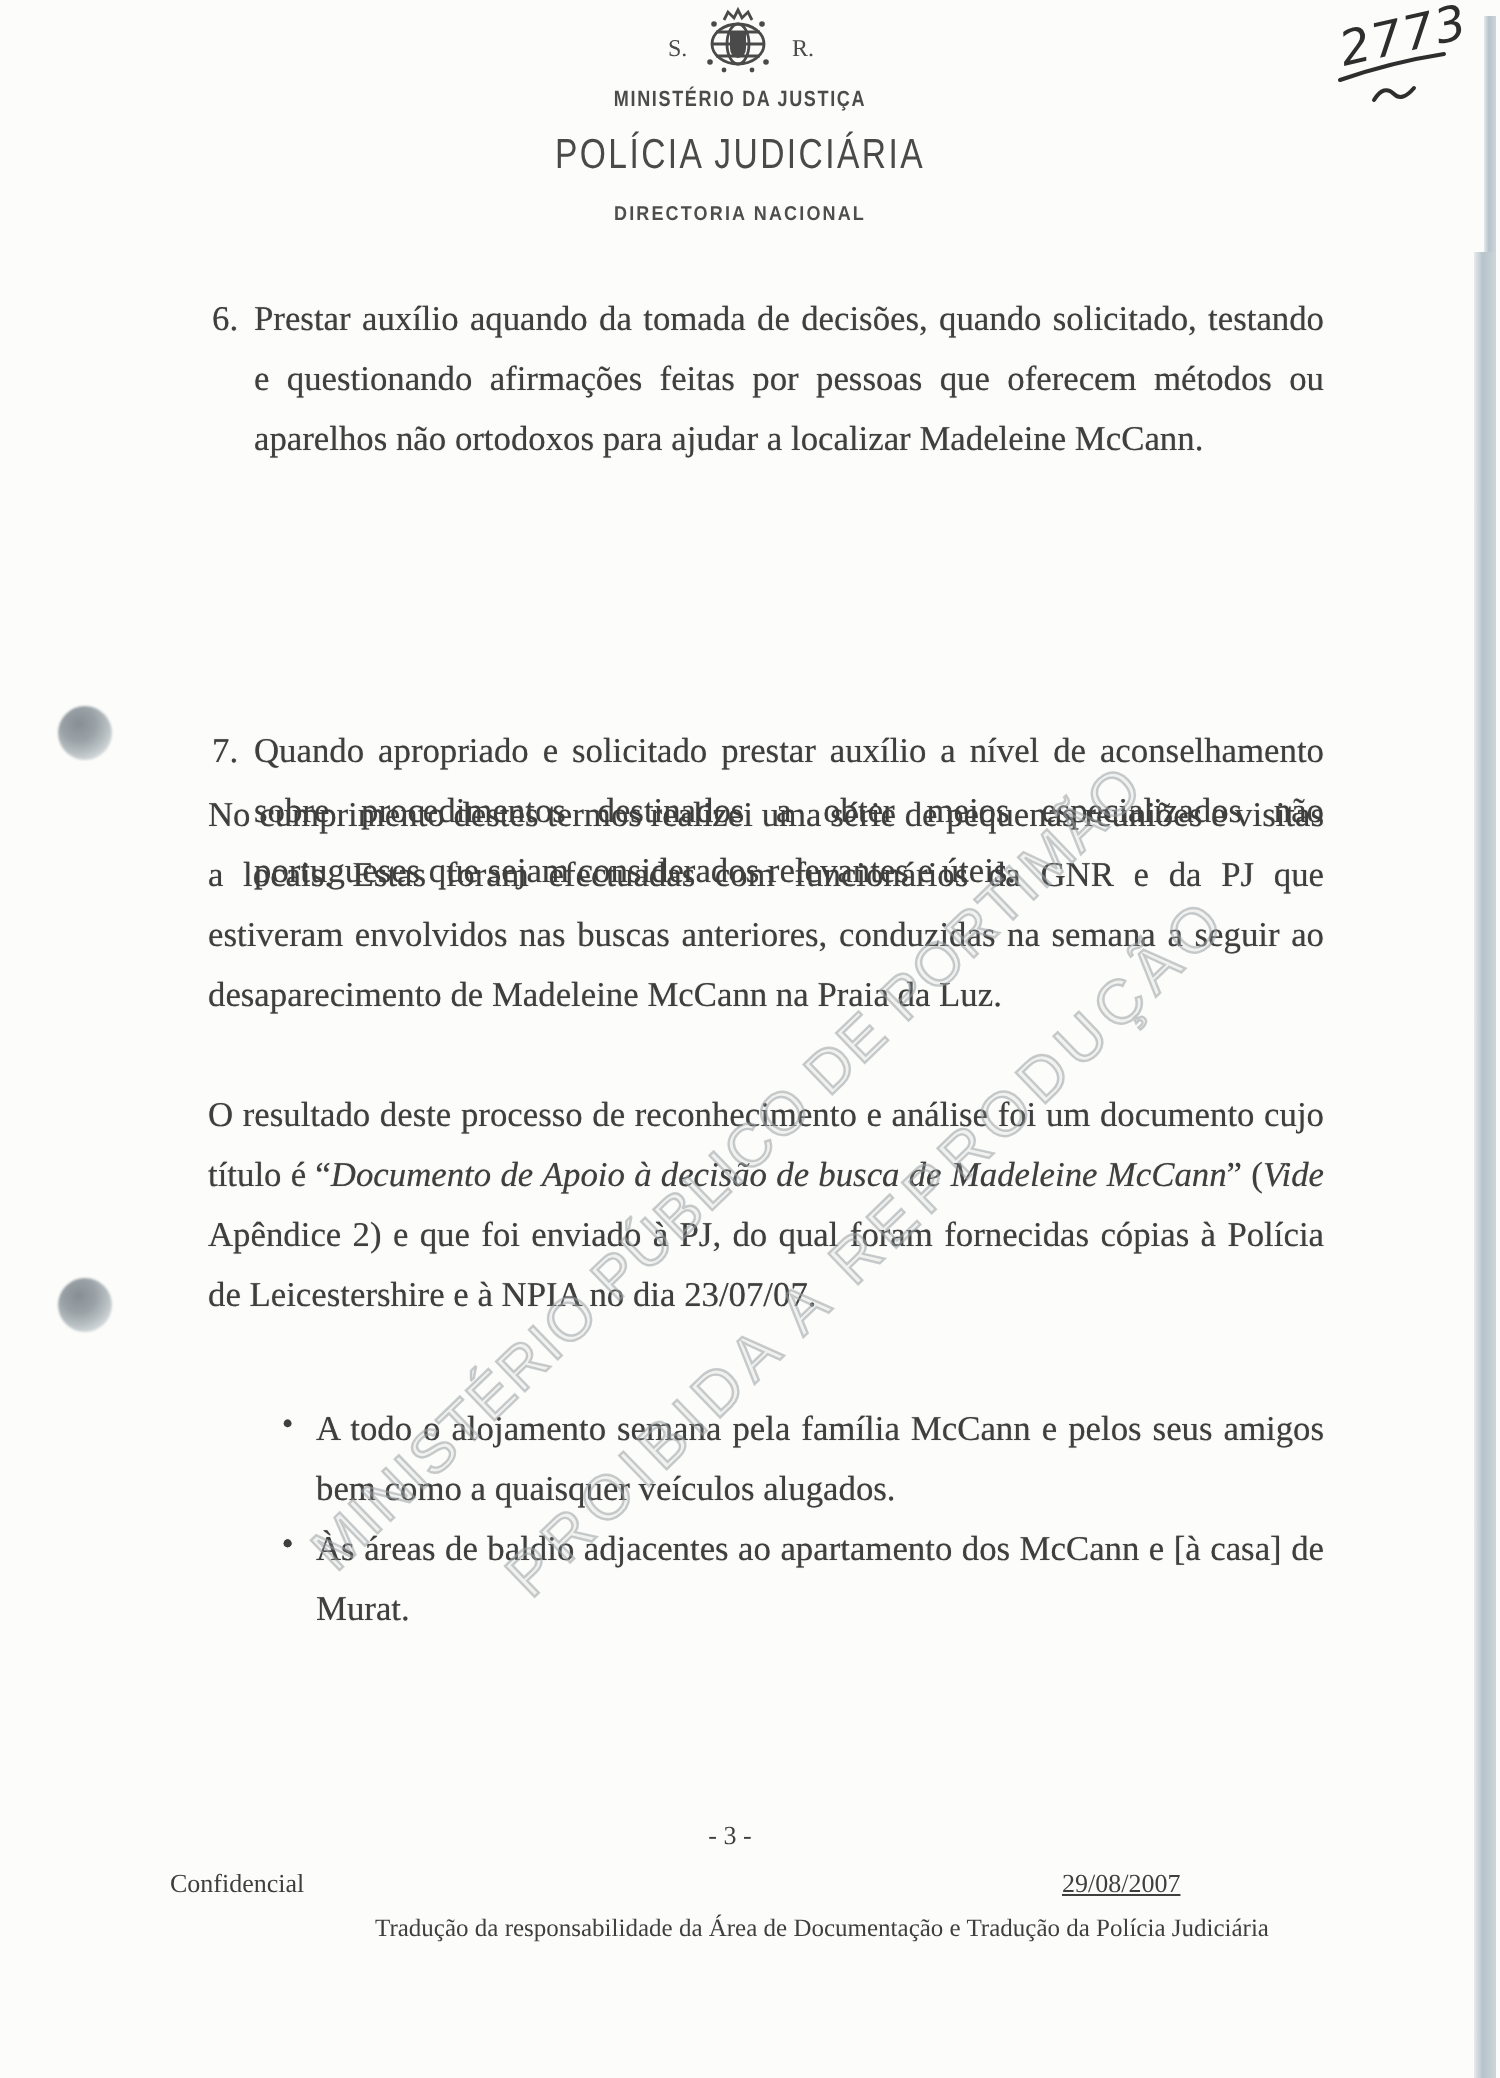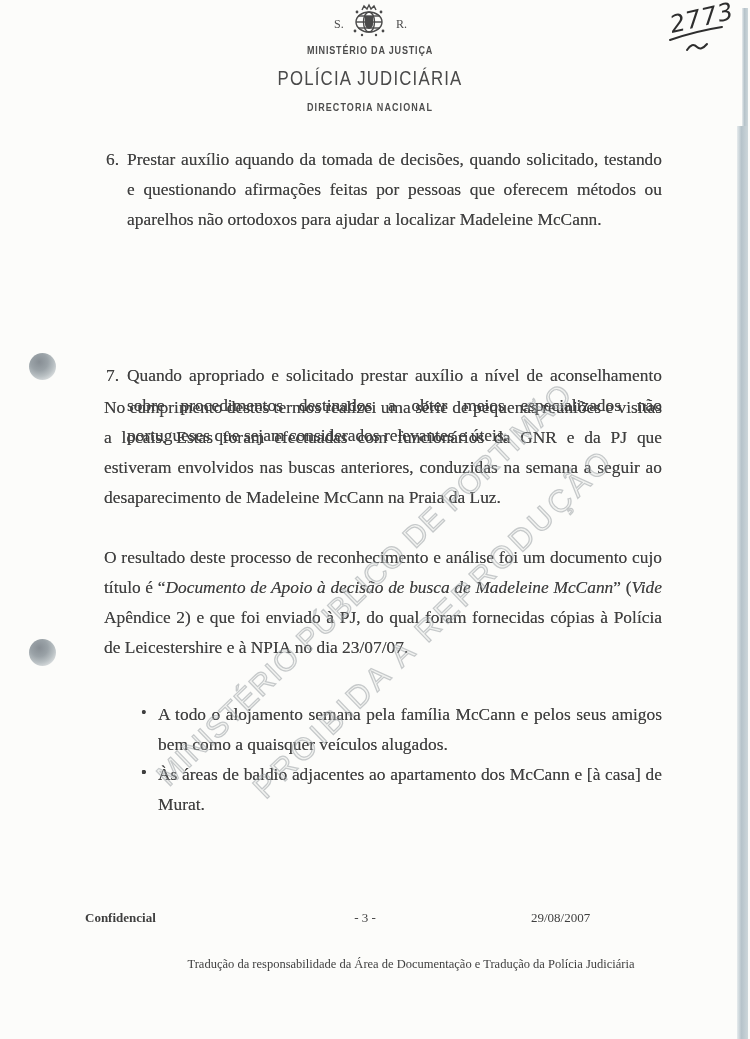--- a/index.html
+++ b/index.html
@@ -57,23 +57,23 @@
   #wm1{left:150px;top:768px;font-size:30px;letter-spacing:1px;}
   #wm2{left:246px;top:780px;font-size:31px;letter-spacing:4px;}
   
   #handwriting{position:absolute;left:0;top:0;z-index:5;pointer-events:none;}
   #handwriting text{
     font-family:"DejaVu Sans",sans-serif;font-style:italic;font-size:24px;
     letter-spacing:1px;fill:#2e2e2e;
   }
   
   .footer-span{position:absolute;z-index:3;font-size:13px;line-height:20px;}
-  #f-class{left:85px;top:908px;font-weight:bold;}
+  #f-class{left:85px;top:932px;}
   #f-page{left:330px;top:908px;width:70px;text-align:center;}
-  #f-date{left:531px;top:908px;}
+  #f-date{left:531px;top:932px;text-decoration:underline;}
   #f-note{left:0;top:957px;width:750px;text-align:center;font-size:12.5px;z-index:3;position:absolute;margin-left:36px;}
 </style>
 </head>
 <body>
 
 <div id="page">
 
   <div class="punch" style="left:29px;top:353px;"></div>
   <div class="punch" style="left:29px;top:639px;"></div>
   <div class="edge-band top-strip"></div>

